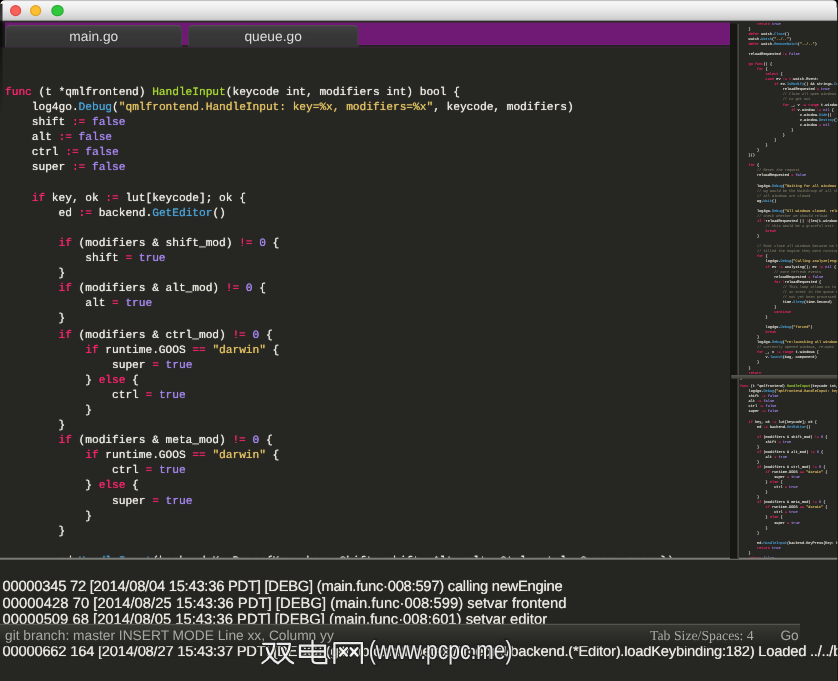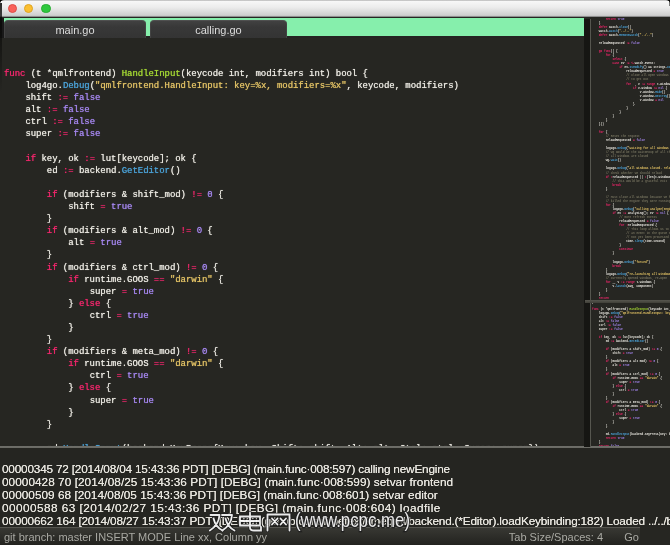--- a/index.html
+++ b/index.html
@@ -3,21 +3,21 @@
 * { margin:0; padding:0; box-sizing:border-box; }
 html,body { width:670px; height:545px; background:#000; overflow:hidden; }
 #win { position:absolute; left:0; top:0; width:670px; height:545px; background:#262622; border-radius:4px 4px 0 0; overflow:hidden; }
 #titlebar { position:absolute; left:0; top:0; width:670px; height:17px;
   background:linear-gradient(#a8a8a8 0%,#f7f7f7 8%,#ececec 45%,#d2d2d2 90%,#c6c6c6);
   border-bottom:1px solid #8e8e8e; border-radius:4px 4px 0 0; }
 .tl { position:absolute; top:4.3px; width:9.2px; height:9.2px; border-radius:50%; }
 #tl1 { left:8.3px; background:#f9615a; border:0.5px solid #dd4f48; }
 #tl2 { left:24.3px; background:#fbbf30; border:0.5px solid #dfa423; }
 #tl3 { left:41.4px; background:#2fc83e; border:0.5px solid #27ad32; }
-#tabbar { position:absolute; left:0; top:18px; width:584px; height:20px; background:#86efac; border-bottom:2px solid #242422; }
+#tabbar { position:absolute; left:0; top:18px; width:584px; height:20px; background:#701a75; border-bottom:2px solid #242422; }
 #tabbar::before { content:""; position:absolute; left:0; top:0; width:3.5px; height:20px; background:#191919; }
 .tab { position:absolute; top:1.5px; height:18.5px; border-radius:4px 4px 0 0;
   background:linear-gradient(#414141,#383838 35%,#343434);
   border-top:1px solid #505050; border-left:1px solid #434343; border-right:1px solid #434343;
   color:#dcdcdc; font:11px "Liberation Sans",sans-serif; text-align:center; line-height:18px; }
 #tab1 { left:4px; width:142px; }
 #tab2 { left:150px; width:137px; }
 #codearea { position:absolute; left:0; top:56px; width:624px; height:407px; background:#262622; overflow:hidden;padding-left:26px; }
 pre.code { font:9px/12.1px "Liberation Mono",monospace; color:#eae8e1; tab-size:4; white-space:pre; letter-spacing:-0.05px; text-shadow:0 0 0.7px; }
 #maincode { position:absolute; left:4px; top:12px; }
@@ -25,25 +25,25 @@
 i.k { color:#f0266b; }
 i.s { color:#e0c064; }
 i.n { color:#a385ec; }
 i.g { color:#a3d633; }
 i.b { color:#4aa0d5; }
 i.c { color:#74715e; }
 #rule { position:absolute; left:0; top:445.8px; width:670px; height:2.2px; background:linear-gradient(#555551,#8a8a84 55%,#44443f); z-index:4; }
 #console { position:absolute; left:0; top:448px; width:670px; height:79px; background:#252521; overflow:hidden; text-shadow:0 0 0.6px;
   font:11.8px/13px "Liberation Sans",sans-serif; color:#e8e6df; }
 #console pre { position:absolute; left:2px; top:14.5px; font:inherit; white-space:pre; }
-#statusbar { position:absolute; left:0; top:527px; width:640px; height:18px;
+#statusbar { position:absolute; left:0; top:499px; width:640px; height:18px;
   background:linear-gradient(#383833,#2b2b27 60%,#23231f); border-top:1px solid #55554f;
   font:11px "Liberation Sans",sans-serif; color:#a9a9a3;text-align:center; }
 #st-left { position:absolute; left:4px; top:3px; }
-#st-mid { position:absolute; right:37px; top:3px; }
+#st-mid { position:absolute; right:37px; top:3px;font-family:Liberation Serif, serif; }
 #st-right { position:absolute; right:1px; top:3px; }
 #vdiv { position:absolute; left:584px; top:19px; width:7px; height:428px; background:#161613; border-right:1px solid #56564f; z-index:5; }
 #minimap { position:absolute; left:591px; top:18px; width:79px; height:430px; background:#262622; overflow:hidden; }
 .mini { position:absolute; transform-origin:0 0; opacity:0.88; }
 #miniA { left:0.5px; top:-0.73px; transform:scale(0.319,0.3347); }
 #miniB { left:0.5px; top:289.0px; transform:scale(0.319,0.3347); }
 #minisep { position:absolute; left:585px; top:300.3px; width:85px; height:3px; background:linear-gradient(#57574f,#403f38); z-index:6; }
 #bl { position:absolute; left:0; top:3px; width:1.5px; height:90px; background:linear-gradient(rgba(5,5,4,0.85),rgba(5,5,4,0)); z-index:12; }
 #br { position:absolute; right:0; top:1px; width:1px; height:5px; background:rgba(5,5,4,0.5); z-index:12; }
 #watermark { position:absolute; left:209px; top:510px; z-index:9; opacity:0.92; }
@@ -203,21 +203,21 @@
 	<i class="k">return</i> <i class="n">false</i></pre>
   </div>
   <div id="minisep"></div>
   <div id="statusbar">
      <span id="st-left">git branch: master INSERT MODE Line xx, Column yy</span>
      <span id="st-mid">Tab Size/Spaces: 4</span>
      <span id="st-right">Go</span>
   </div>
   <div id="tabbar">
      <div class="tab" id="tab1">main.go</div>
-     <div class="tab" id="tab2">calling.go</div>
+     <div class="tab" id="tab2">queue.go</div>
   </div>
   <div id="bl"></div>
     <div id="br"></div>
   <div id="titlebar">
      <div class="tl" id="tl1"></div>
       <div class="tl" id="tl2"></div>
       <div class="tl" id="tl3"></div>
   </div>
   <svg id="watermark" width="212" height="26" viewBox="0 0 212 26">
     <g stroke="#1c1c1c" stroke-width="3.5" fill="none" stroke-linecap="round">

